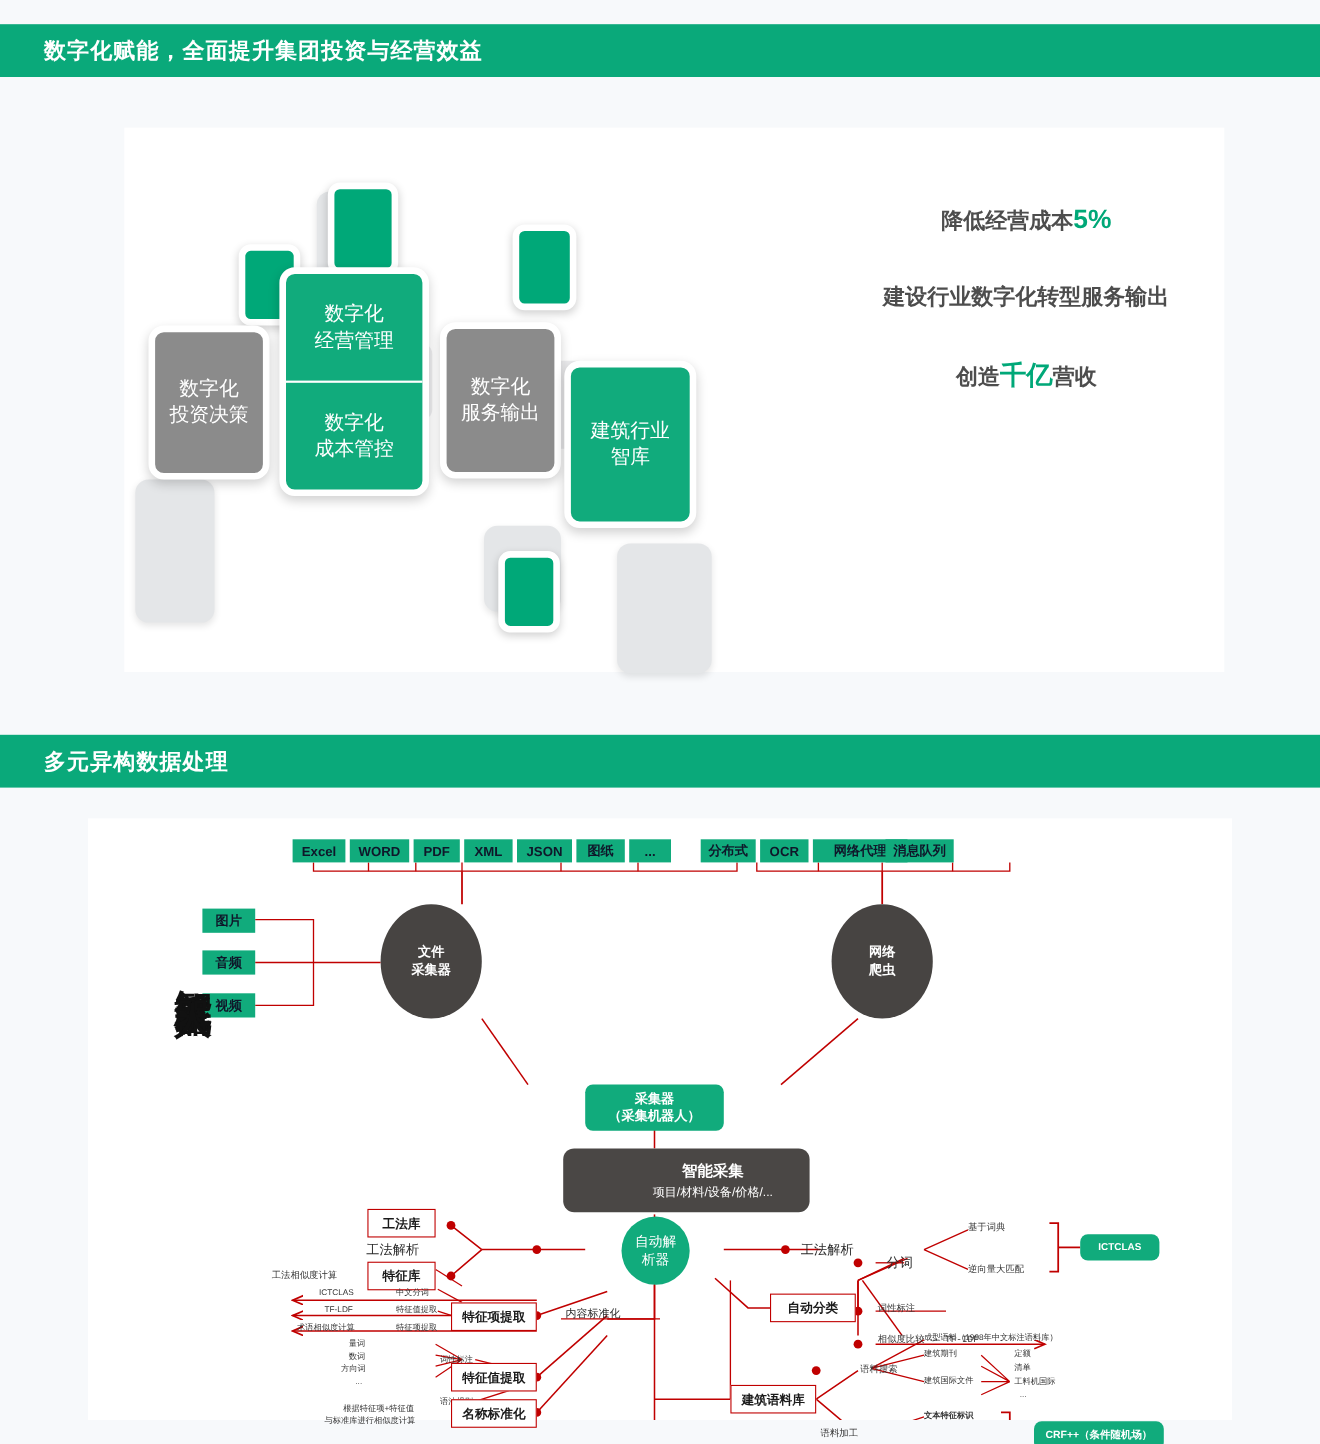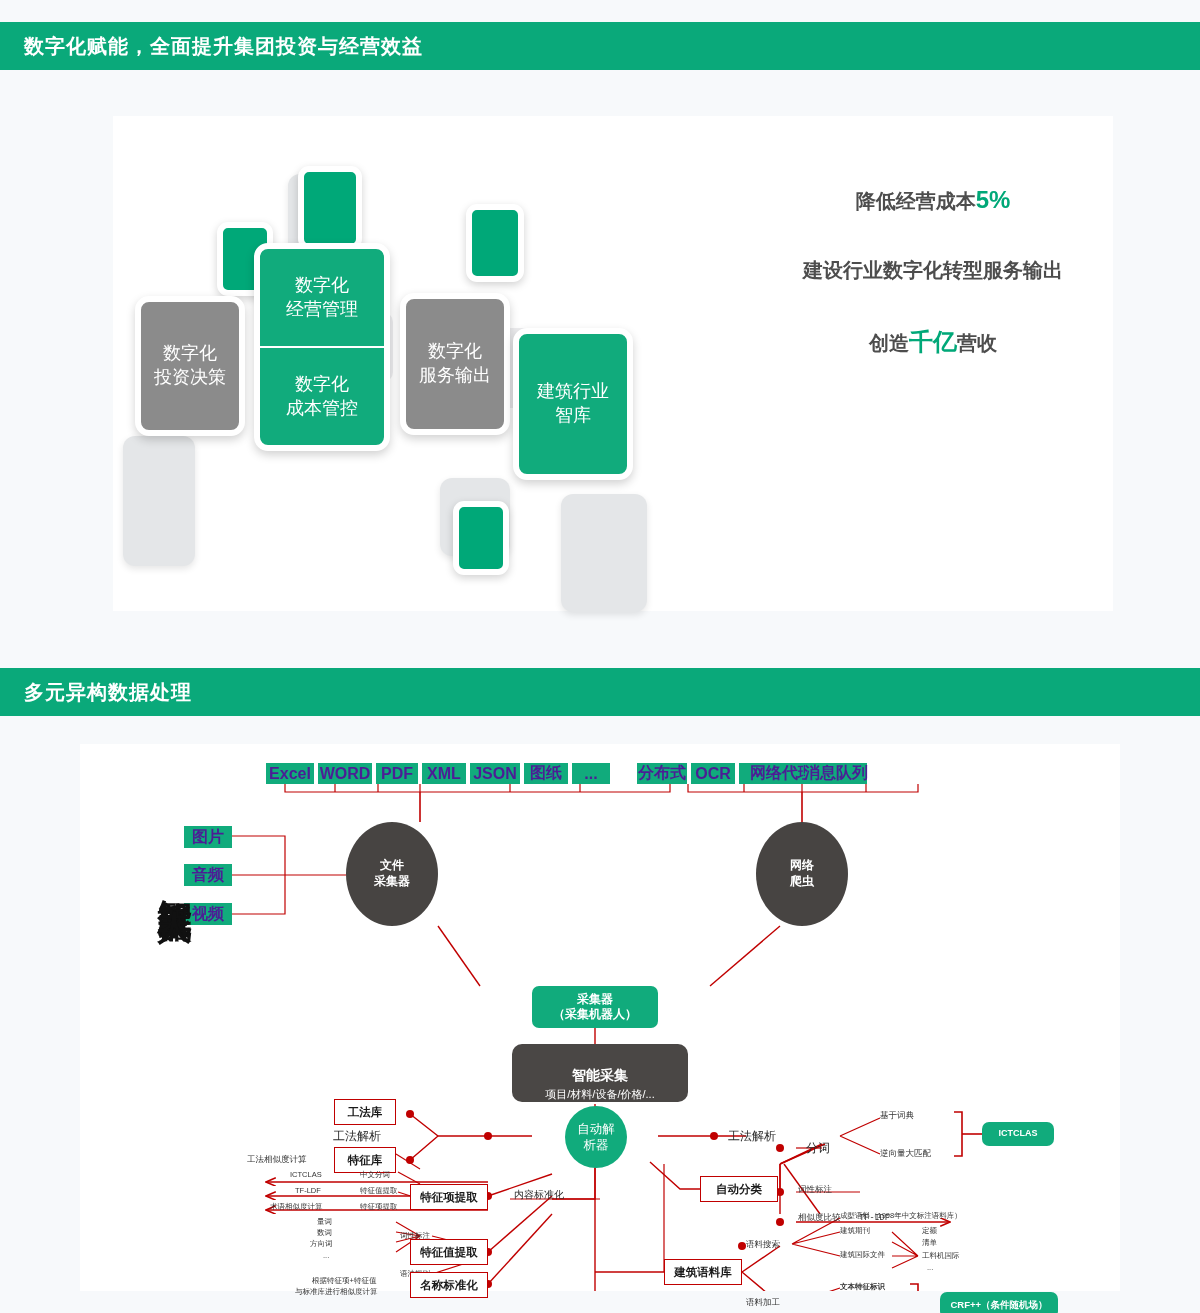--- a/index.html
+++ b/index.html
@@ -7,21 +7,21 @@
     width:1200px;height:1313px;
     background:#f7f9fb;
     font-family:"Liberation Sans","DejaVu Sans",sans-serif;
     overflow:hidden;
     position:relative;
   }
   .band{
     background:#0aa97a;
     height:48px;
     display:flex;align-items:center;
-    padding-left:24px;
+    padding-left:40px;
     box-sizing:border-box;
   }
   .band-title{
     color:#ffffff;
     font-size:20px;
     font-weight:bold;
     letter-spacing:1px;
   }
   #band1{position:absolute;left:0;top:22px;width:1200px;}
   #band2{position:absolute;left:0;top:668px;width:1200px;}
@@ -75,22 +75,22 @@
   #vtitle{
     position:absolute;left:152px;top:872px;
     width:40px;
     font-size:34px;font-weight:bold;color:#111111;
     writing-mode:vertical-rl;
     letter-spacing:2px;
     line-height:1;
   }
   #diagram{position:absolute;left:0;top:0;width:1040px;height:547px;}
   .tag{
-    position:absolute;background:#11ab7c;color:#4c1d95;
-    font-size:16px;font-weight:bold;
+    position:absolute;background:#11ab7c;color:#0f172a;
+    font-size:12px;font-weight:bold;
     display:flex;align-items:center;justify-content:center;
     height:21px;box-sizing:border-box;white-space:nowrap;
   }
   .gbox{
     position:absolute;background:#11ab7c;color:#ffffff;
     font-size:11.5px;font-weight:bold;
     display:flex;align-items:center;justify-content:center;
     border-radius:7px;text-align:center;line-height:1.25;
     white-space:nowrap;
   }
@@ -98,21 +98,21 @@
     position:absolute;background:#474442;color:#ffffff;
     border-radius:50%;
     display:flex;flex-direction:column;
     align-items:center;justify-content:center;
     font-size:12px;font-weight:bold;text-align:center;line-height:1.3;
   }
   .darkbox{
     position:absolute;background:#4a4745;color:#ffffff;
     border-radius:10px;
     display:flex;flex-direction:column;
-    align-items:center;justify-content:flex-end;text-align:center;
+    align-items:center;justify-content:center;text-align:center;padding-left:48px;
   }
   .darkbox .t1{font-size:14px;font-weight:bold;}
   .darkbox .t2{font-size:11px;margin-top:2px;}
   .greencircle{
     position:absolute;background:#11ab7c;color:#ffffff;border-radius:50%;
     display:flex;align-items:center;justify-content:center;
     font-size:12.5px;text-align:center;line-height:1.3;
   }
   .rbox{
     position:absolute;background:#ffffff;border:1.6px solid #c00000;
@@ -378,21 +378,21 @@
     <div class="lbl lg" style="left:726px;top:396px;">分词</div>
     <div class="lbl sm" style="left:800px;top:366px;">基于词典</div>
     <div class="lbl sm" style="left:800px;top:404px;">逆向量大匹配</div>
     <div class="gbox" style="left:902px;top:378px;width:72px;height:24px;font-size:9px;">ICTCLAS</div>
 
     <div class="rbox" style="left:620px;top:432px;width:78px;height:26px;">自动分类</div>
     <div class="lbl sm" style="left:718px;top:440px;">词性标注</div>
     <div class="lbl sm" style="left:718px;top:469px;font-family:Liberation Mono, monospace;">相似度比较 ＞ TF-IDF</div>
 
     <div class="rbox" style="left:584px;top:515px;width:78px;height:26px;">建筑语料库</div>
-    <div class="lbl sm" style="left:666px;top:495px;">语料搜索</div>
+    <div class="lbl sm" style="left:666px;top:495px;padding-left:36px;">语料搜索</div>
     <div class="lbl xs" style="left:760px;top:467px;">成型语料（1998年中文标注语料库）</div>
     <div class="lbl xs" style="left:760px;top:482px;">建筑期刊</div>
     <div class="lbl xs" style="left:760px;top:506px;">建筑国际文件</div>
     <div class="lbl xs" style="left:842px;top:482px;">定额</div>
     <div class="lbl xs" style="left:842px;top:494px;">清单</div>
     <div class="lbl xs" style="left:842px;top:507px;">工料机国际</div>
     <div class="lbl xs" style="left:847px;top:519px;">...</div>
 
     <div class="lbl sm" style="left:666px;top:553px;">语料加工</div>
     <div class="lbl xs" style="left:760px;top:538px;font-weight:bold;">文本特征标识</div>

